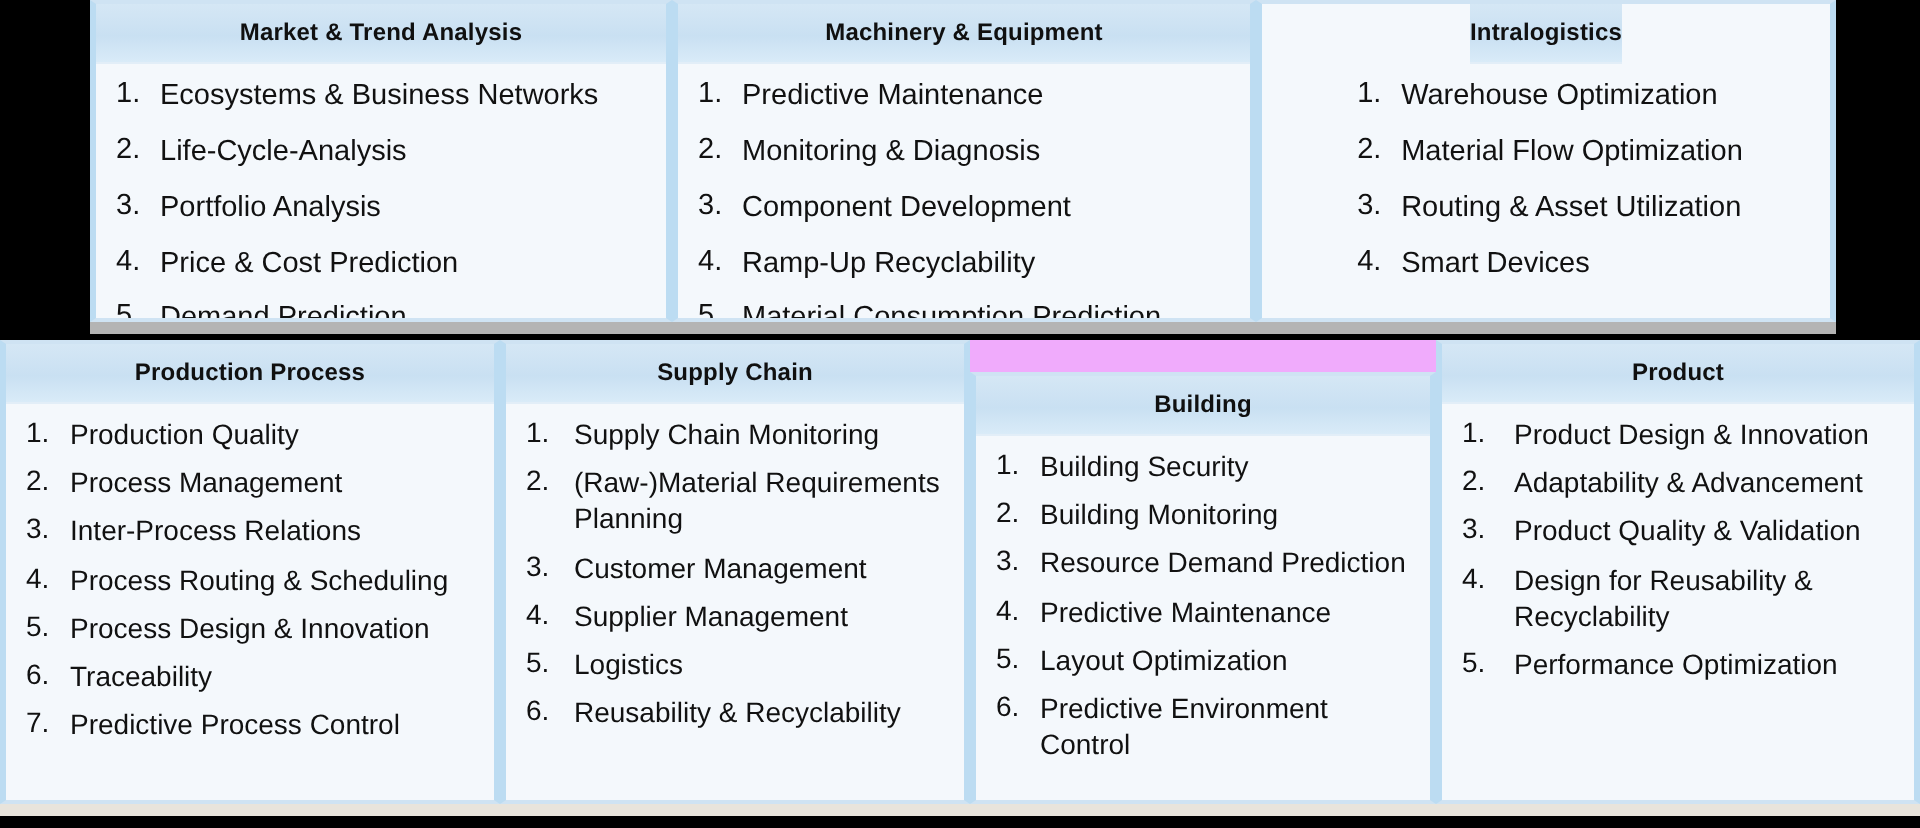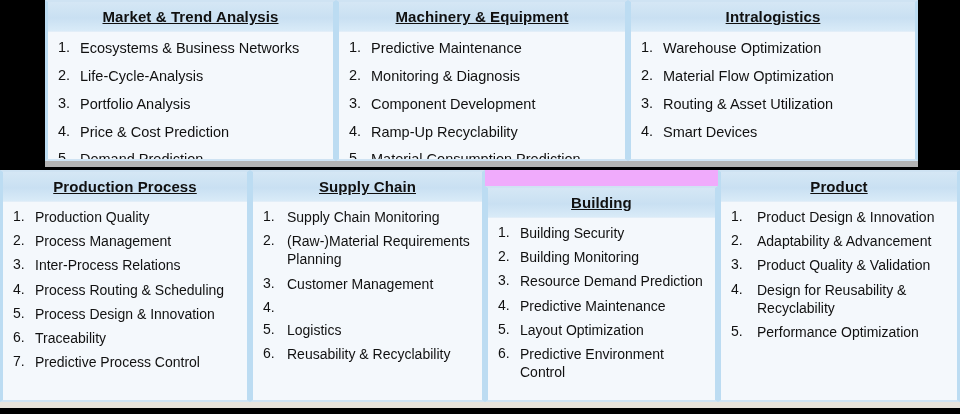--- a/index.html
+++ b/index.html
@@ -63,27 +63,26 @@
     border-bottom: 2px solid #cfe3f3;
     overflow: hidden;
   }
 
   .card-header {
     flex: 0 0 auto;
     height: 29px;
     line-height: 29px;
     text-align: center;
     font-weight: bold;
-    font-size: 15px;
+    font-size: 12px;
     color: #101010;
     background: linear-gradient(to bottom, #d5e7f5 0%, #c9e0f2 55%, #d9ebf8 100%);
     border-bottom: 1px solid #e2eef8;
     letter-spacing: 0.1px;
     white-space: nowrap;
-    text-decoration: underline;
   }
 
   .card-body {
     flex: 1 1 auto;
     background: #f4f8fc;
     padding: 6px 6px 4px 6px;
     box-sizing: border-box;
   }
 
   ol.items {
@@ -118,21 +117,21 @@
   #band-top ol.items > li { margin-bottom: 9px; font-size: 14.5px; }
   #band-top .card-body { padding-top: 7px; }
 
   
   #band-bottom ol.items > li { margin-bottom: 6px; font-size: 14px; }
   #band-bottom .card-body { padding-top: 6px; }
 
   
   #card-market       { width: 291px; }
   #card-machinery    { width: 292px; }
-  #card-intralogistics { width: 290px; }
+  #card-intralogistics { width: 290px; align-items: center; }
 
   
   #card-production { width: 250px; }
   #card-supply     { width: 235px; }
   #card-building   { width: 233px; margin-top: 16px; }
   #card-product    { width: 242px; }
 
   #card-product .num { width: 30px; }
   #card-building .num { width: 26px; }
   #card-supply .num { width: 28px; }
@@ -275,20 +274,21 @@
             <li>
               <span class="num">2.</span>
               <span class="txt">(Raw-)Material Requirements Planning</span>
             </li>
             <li>
               <span class="num">3.</span>
               <span class="txt">Customer Management</span>
             </li>
             <li>
               <span class="num">4.</span>
+              <span class="txt">Supplier Management</span>
             </li>
             <li>
               <span class="num">5.</span>
               <span class="txt">Logistics</span>
             </li>
             <li>
               <span class="num">6.</span>
               <span class="txt">Reusability &amp; Recyclability</span>
             </li>
           </ol>

